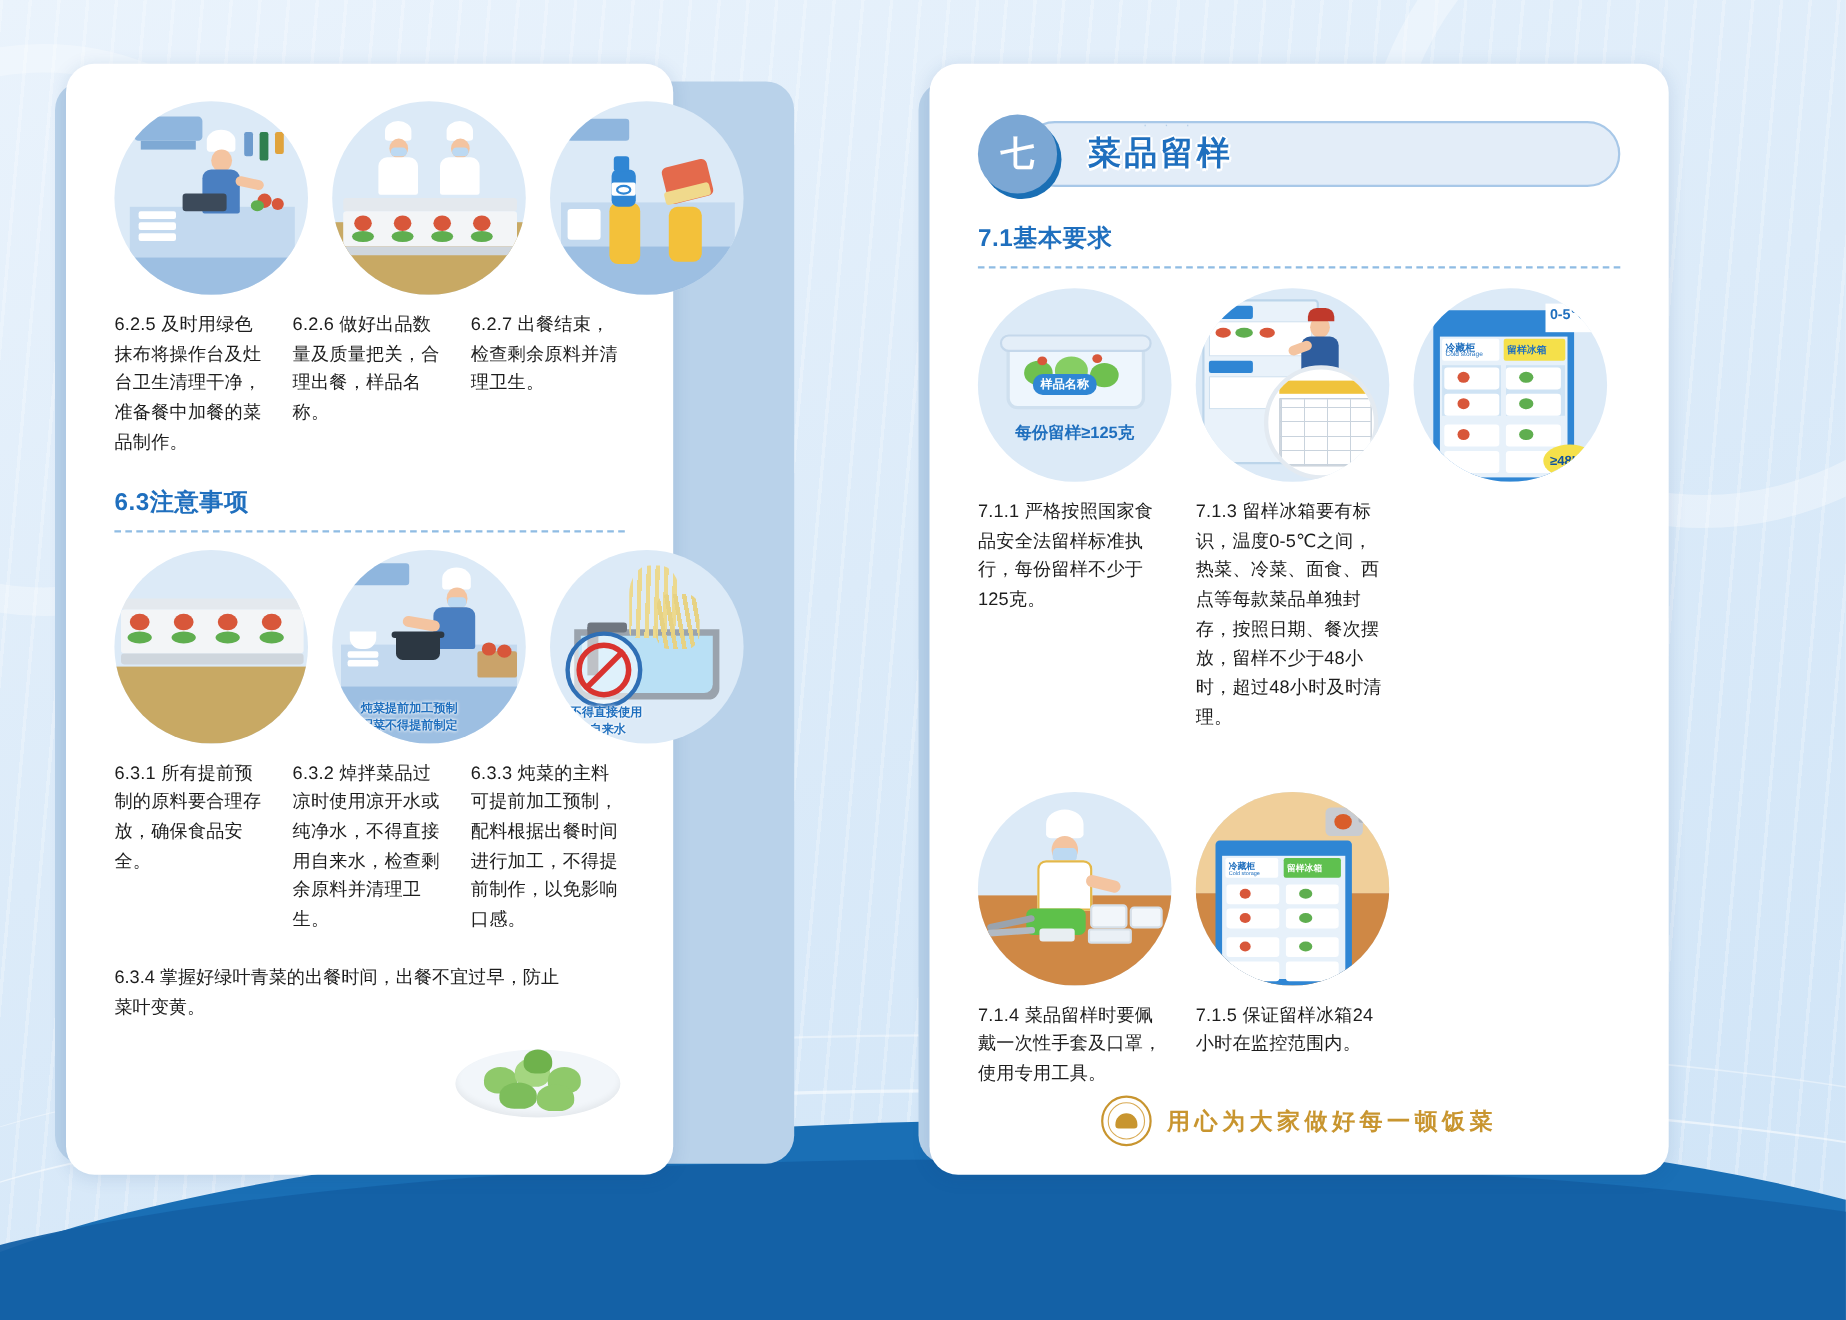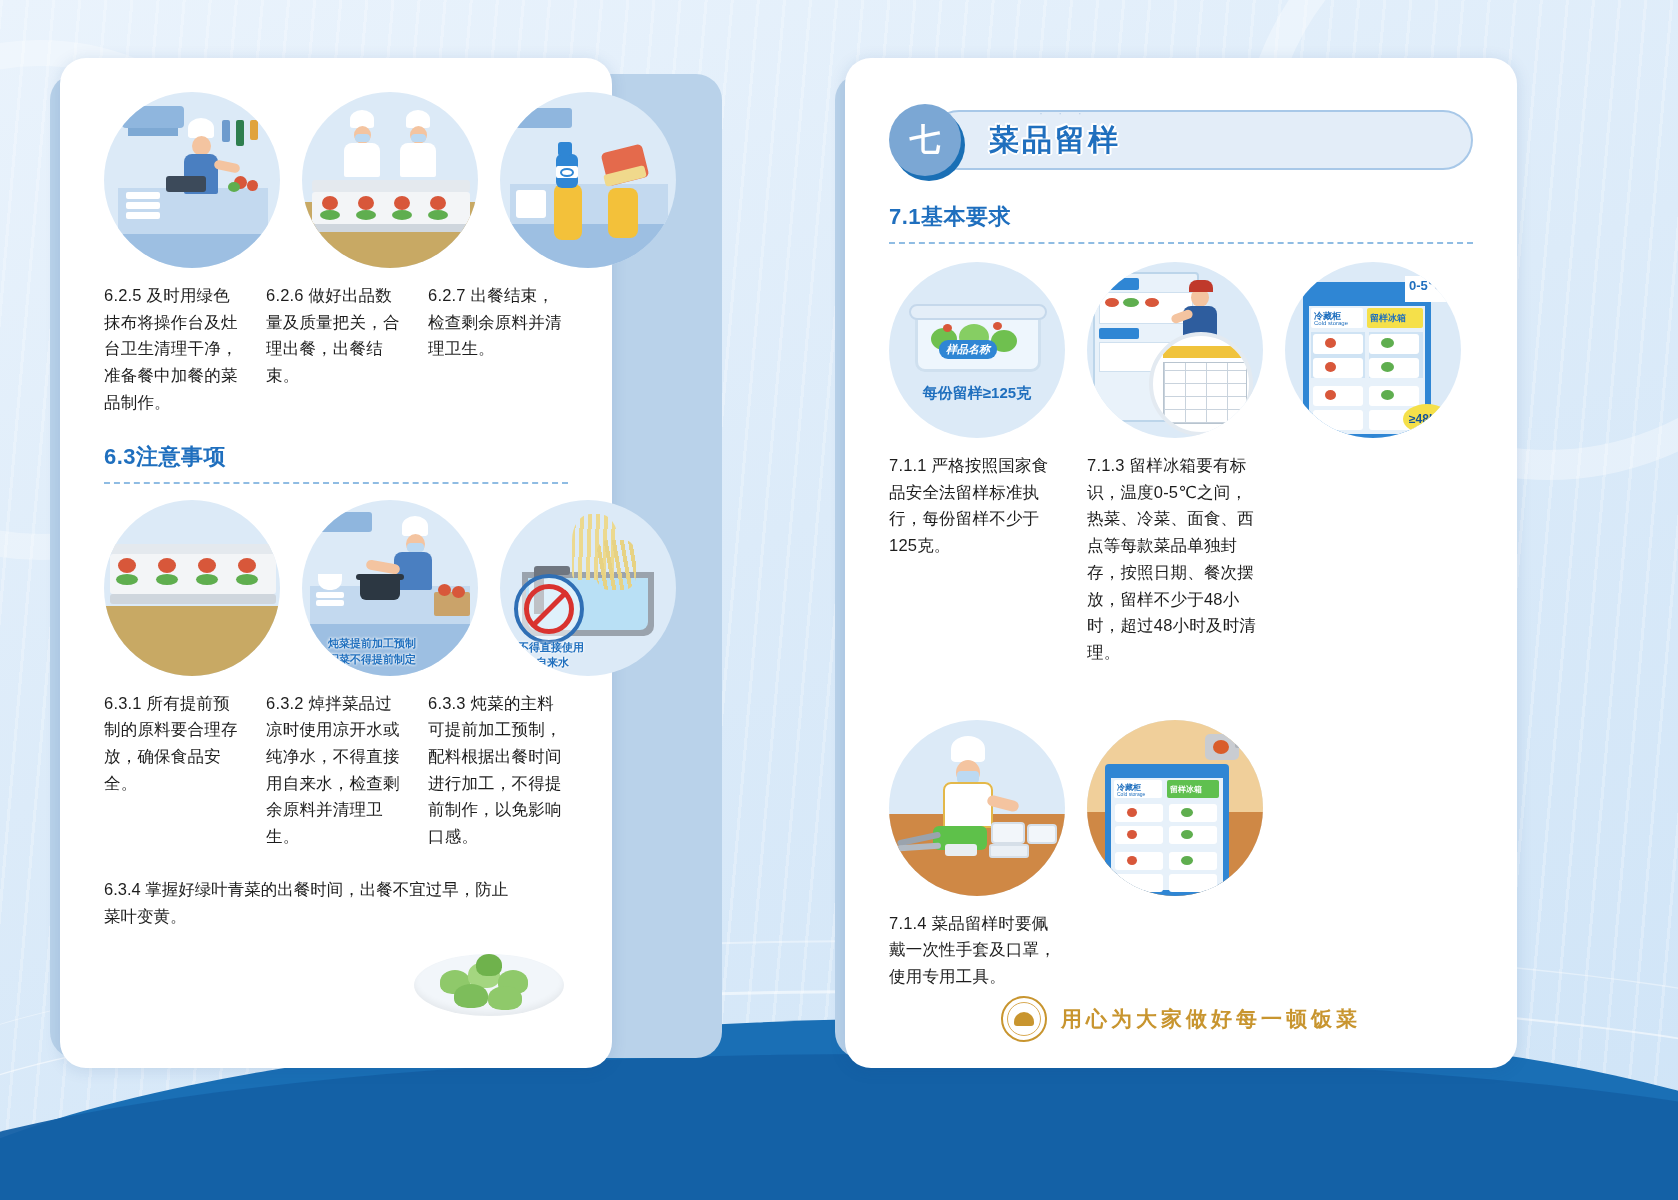--- a/index.html
+++ b/index.html
@@ -281,21 +281,21 @@
         <div style="position:absolute;left:60px;top:76px;width:14px;height:9px;border:2px solid #2f86d4;border-radius:50%;"></div>
 
         <div style="position:absolute;left:108px;top:96px;width:30px;height:50px;background:#f3c13a;border-radius:8px;"></div>
         <div style="position:absolute;left:104px;top:56px;width:42px;height:34px;background:#e46a4c;border-radius:5px;transform:rotate(-14deg);"></div>
         <div style="position:absolute;left:104px;top:78px;width:42px;height:12px;background:#f0d98c;border-radius:3px;transform:rotate(-14deg);"></div>
       </div>
     </div>
 
     <div class="txt-row">
       <div class="txt-col">6.2.5  及时用绿色抹布将操作台及灶台卫生清理干净，准备餐中加餐的菜品制作。</div>
-      <div class="txt-col">6.2.6  做好出品数量及质量把关，合理出餐，出餐结束。</div>
+      <div class="txt-col">6.2.6  做好出品数量及质量把关，合理出餐，样品名称。</div>
       <div class="txt-col">6.2.7  出餐结束，检查剩余原料并清理卫生。</div>
     </div>
 
     <div class="sec-h">6.3注意事项</div>
     <div class="sec-rule"></div>
 
     <div class="ill-row" style="margin-top:16px;">
 
       <div class="ill">
         <div class="ill-tanfloor" style="height:70px;"></div>
@@ -397,21 +397,21 @@
     <div class="ill-row" style="margin-top:18px;">
 
       <div class="ill">
         <div style="position:absolute;left:26px;top:48px;width:126px;height:62px;background:#eef6fd;border:3px solid #cfe0ef;border-radius:10px;"></div>
         <div style="position:absolute;left:20px;top:42px;width:138px;height:16px;background:#e4eef8;border:2px solid #c5d8eb;border-radius:8px;"></div>
         <div class="green" style="left:42px;top:66px;width:26px;height:22px;background:#6fc04f;"></div>
         <div class="green" style="left:70px;top:62px;width:30px;height:26px;background:#86ce63;"></div>
         <div class="green" style="left:102px;top:68px;width:26px;height:22px;background:#6fc04f;"></div>
         <div class="food" style="left:54px;top:62px;width:9px;height:8px;"></div>
         <div class="food" style="left:104px;top:60px;width:9px;height:8px;"></div>
-        <div class="ill-tag" style="left:50px;top:78px;font-style:italic;">样品名称</div>
+        <div class="ill-tag" style="left:50px;top:78px;">样品名称</div>
         <div style="position:absolute;left:50%;transform:translateX(-50%);top:122px;
                     color:#1f6fbe;font-weight:bold;font-size:15px;white-space:nowrap;">每份留样≥125克</div>
       </div>
 
       <div class="ill">
         <div style="position:absolute;left:6px;top:10px;width:106px;height:150px;background:#e9f2fa;border:2px solid #bcd5ea;border-radius:4px;"></div>
         <div style="position:absolute;left:12px;top:16px;width:40px;height:12px;background:#2f86d4;border-radius:2px;"></div>
         <div style="position:absolute;left:12px;top:30px;width:94px;height:32px;background:#fff;border:1px solid #cfe0ef;"></div>
         <div class="food" style="left:18px;top:36px;width:14px;height:9px;"></div>
         <div class="green" style="left:36px;top:36px;width:16px;height:9px;"></div>
@@ -521,20 +521,21 @@
         <div class="green" style="left:94px;top:110px;width:12px;height:9px;"></div>
         <div class="food" style="left:40px;top:136px;width:10px;height:9px;"></div>
         <div class="green" style="left:94px;top:136px;width:12px;height:9px;"></div>
       </div>
 
       <div style="width:176px;"></div>
     </div>
 
     <div class="txt-row">
       <div class="txt-col">7.1.4  菜品留样时要佩戴一次性手套及口罩，使用专用工具。</div>
+      <div class="txt-col">7.1.5  保证留样冰箱24小时在监控范围内。</div>
       <div class="txt-col"></div>
     </div>
 
     <div class="footer">
       <div class="footer-seal">
         <div class="footer-seal-inner"></div>
       </div>
       <div class="footer-text">用心为大家做好每一顿饭菜</div>
     </div>
 

